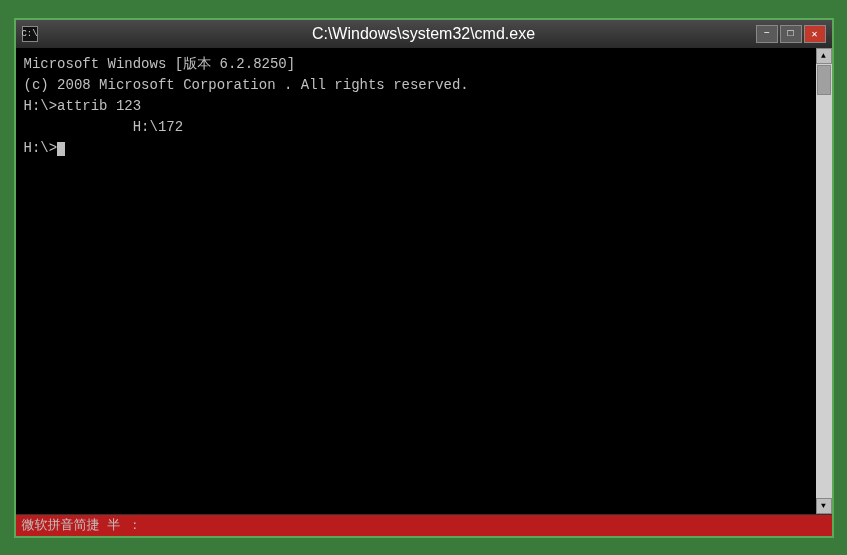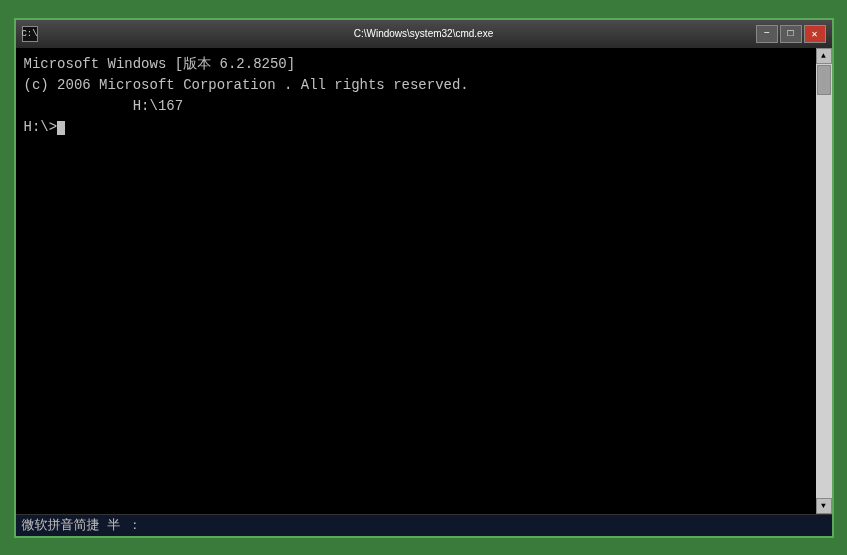--- a/index.html
+++ b/index.html
@@ -40,21 +40,21 @@
       background: #111;
       border: 1px solid #888;
       display: flex;
       align-items: center;
       justify-content: center;
       color: #ccc;
       font-size: 9px;
     }
     .titlebar-title {
       color: #ffffff;
-      font-size: 10px;
+      font-size: 16px;
       font-family: 'Segoe UI', Arial, sans-serif;
       flex: 1;
       text-align: center;
       position: absolute;
       left: 50%;
       transform: translateX(-50%);
     }
     .titlebar-buttons {
       display: flex;
       gap: 2px;
@@ -135,21 +135,21 @@
       height: 14px;
       background: #c0c0c0;
       vertical-align: text-bottom;
       animation: blink 1s step-end infinite;
     }
     @keyframes blink {
       0%, 100% { opacity: 1; }
       50% { opacity: 0; }
     }
     .statusbar {
-      background: #0f172a;
+      background: #b91c1c;
       height: 22px;
       display: flex;
       align-items: center;
       padding: 0 6px;
       border-top: 1px solid #333;
       flex-shrink: 0;
     }
     .statusbar-text {
       color: #c0c0c0;
       font-size: 13px;
@@ -169,24 +169,25 @@
     <div class="titlebar-title">C:\Windows\system32\cmd.exe</div>
     <div class="titlebar-buttons">
       <div class="titlebar-btn">−</div>
       <div class="titlebar-btn">□</div>
       <div class="titlebar-btn close">✕</div>
     </div>
   </div>
   <div class="window-body">
     <div class="terminal" id="terminal-output">
     <div class="terminal-line">Microsoft Windows [版本 6.2.8250]</div>
-        <div class="terminal-line">(c) 2006 Microsoft Corporation . All rights reserved.</div>
-        <div class="terminal-line"></div>
-        <div class="terminal-line"></div>
-        <div class="terminal-line">             H:\167</div>
+        <div class="terminal-line">(c) 2008 Microsoft Corporation . All rights reserved.</div>
+        <div class="terminal-line"></div>
+        <div class="terminal-line"></div>
+        <div class="terminal-line">H:\&gt;attrib 123</div>
+        <div class="terminal-line">             H:\172</div>
         <div class="terminal-line"></div>
         <div class="terminal-line"></div>
         <div class="terminal-line">H:\&gt;<span class="cursor"></span></div>
       </div>
     <div class="scrollbar">
       <div class="scrollbar-btn">▲</div>
       <div class="scrollbar-track">
         <div class="scrollbar-thumb"></div>
       </div>
       <div class="scrollbar-btn">▼</div>

